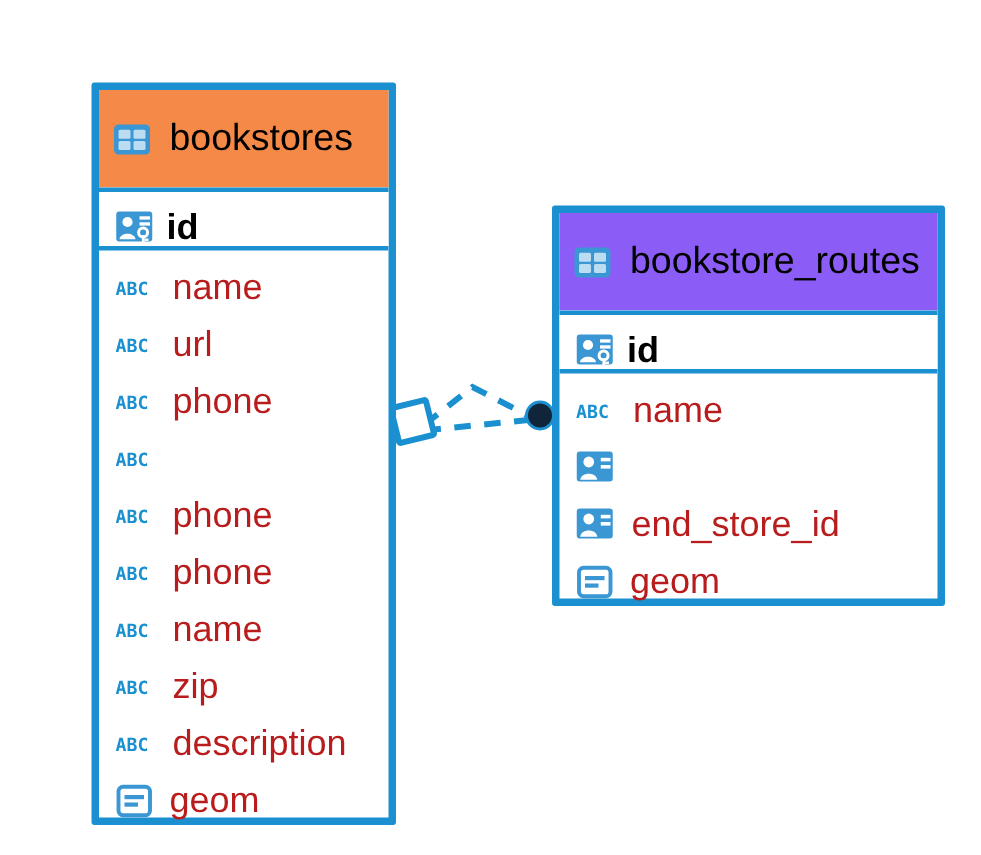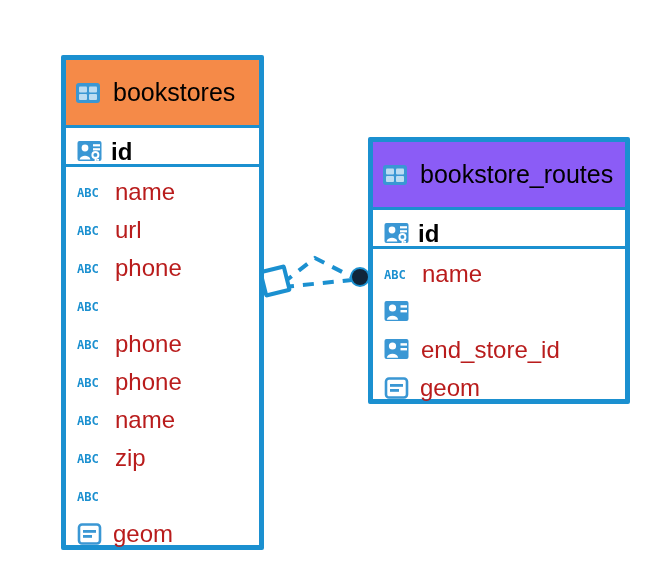--- a/index.html
+++ b/index.html
@@ -200,20 +200,21 @@
         <svg class="icon-abc" height="14" viewBox="0 0 30 14">
           <text x="0" y="12" font-family="'DejaVu Sans Mono', monospace" font-size="13" font-weight="bold" fill="#1b90d0">ABC</text>
         </svg>
         <span>zip</span>
       </div>
 
       <div class="attr-row">
         <svg class="icon-abc" height="14" viewBox="0 0 30 14">
           <text x="0" y="12" font-family="'DejaVu Sans Mono', monospace" font-size="13" font-weight="bold" fill="#1b90d0">ABC</text>
         </svg>
+        <span>description</span>
       </div>
 
       <div class="attr-row">
         <svg class="icon" width="26" height="24" viewBox="0 0 26 24">
           <rect x="2" y="2.5" width="21" height="19" rx="3" fill="#ffffff" stroke="#3a97d4" stroke-width="2.6"></rect>
           <rect x="6" y="8" width="13" height="2.8" fill="#3a97d4"></rect>
           <rect x="6" y="13" width="9" height="2.8" fill="#3a97d4"></rect>
         </svg>
         <span>geom</span>
       </div>

